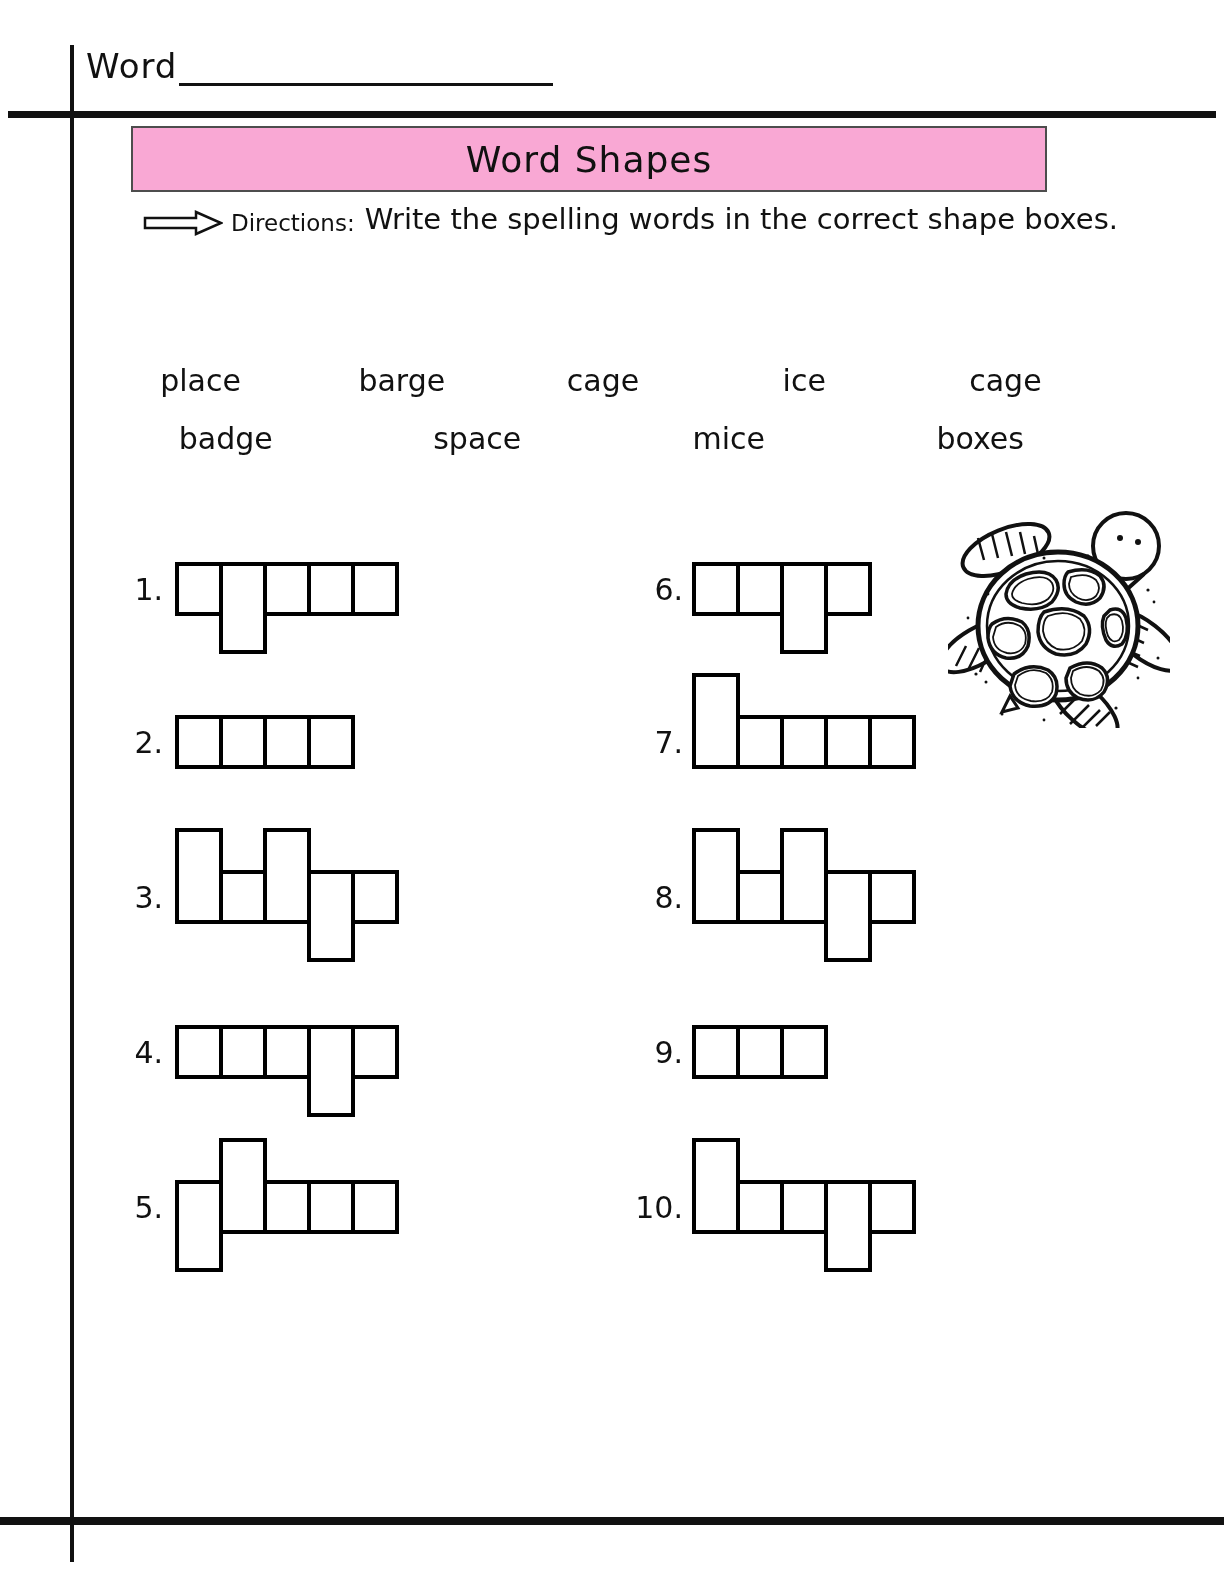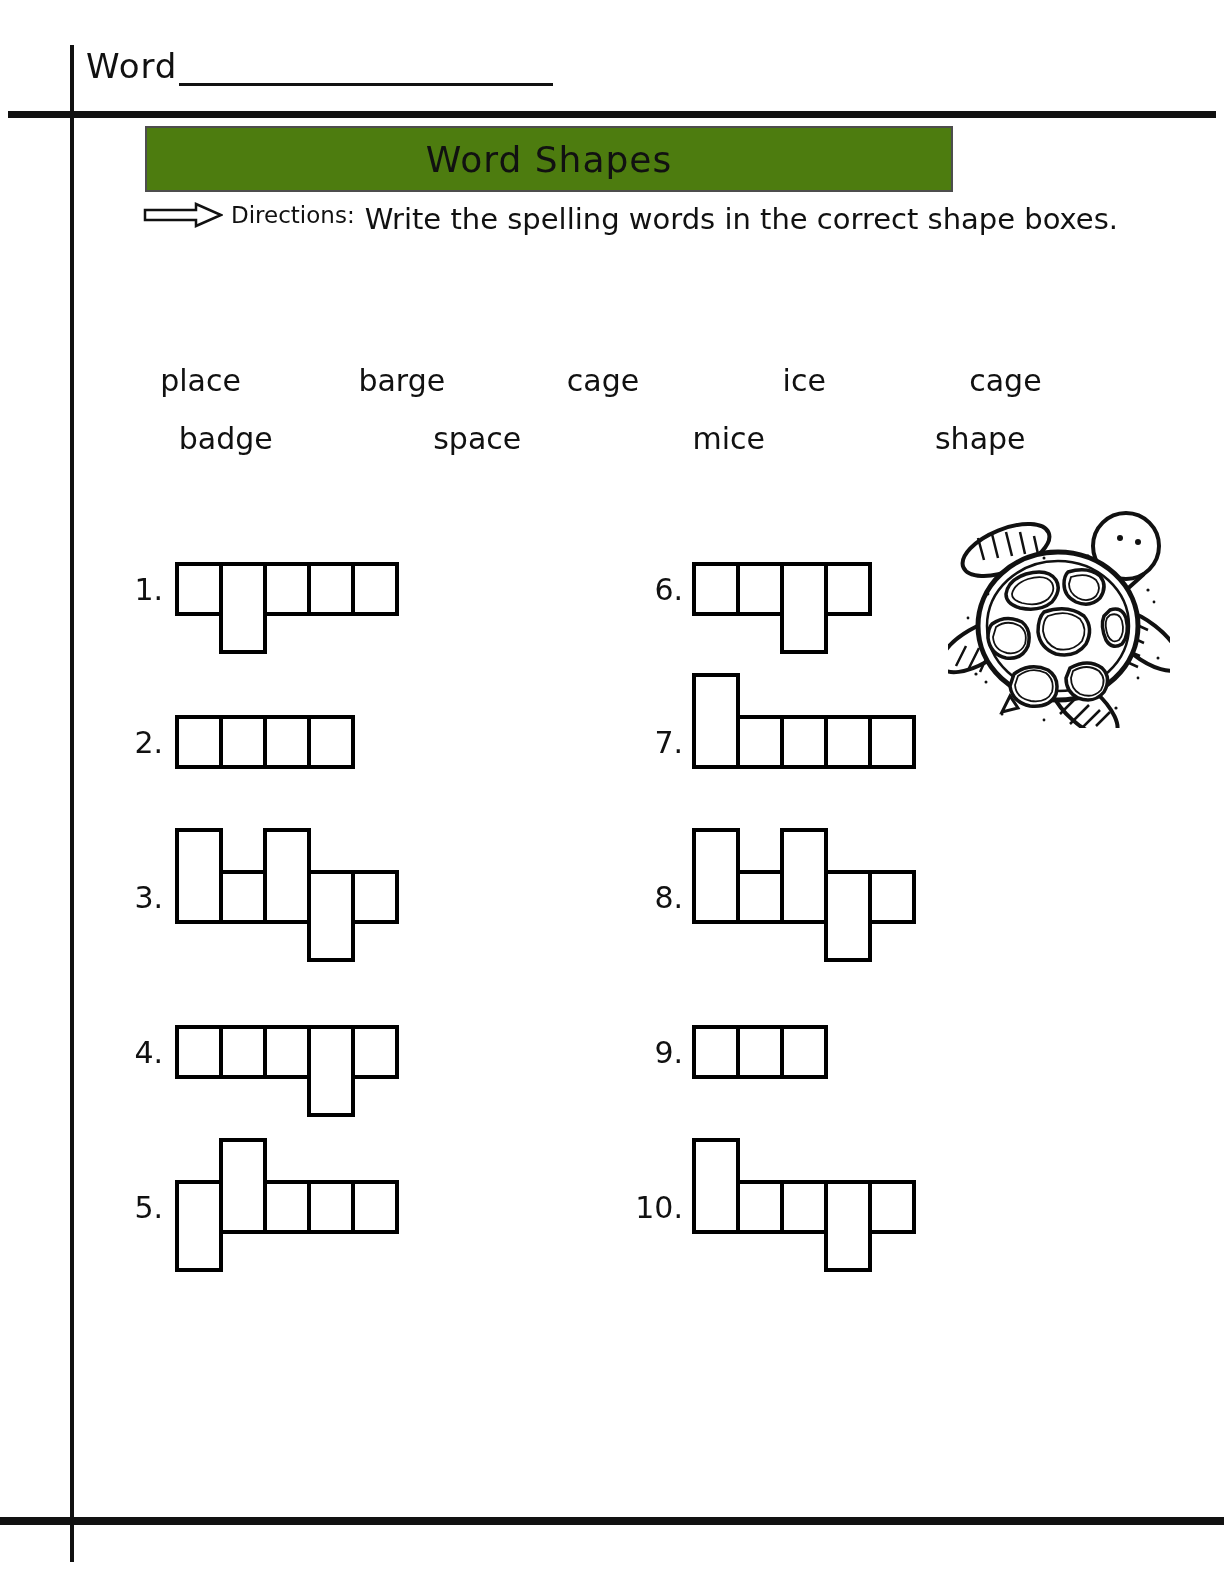--- a/index.html
+++ b/index.html
@@ -12,27 +12,27 @@
   .vline{position:absolute;left:70px;top:45px;width:4px;height:1517px;background:#111;}
   .hline{position:absolute;background:#111;}
   .hline.top{left:8px;top:111px;width:1208px;height:7px;}
   .hline.bottom{left:0;top:1517px;width:1224px;height:8px;}
   
   .name-row{position:absolute;left:86px;top:46px;white-space:nowrap;}
   .name-label{font-size:34px;letter-spacing:1px;}
   .name-line{display:inline-block;width:374px;height:36px;border-bottom:3px solid #111;vertical-align:bottom;margin-left:2px;}
   
   .title-box{
-    position:absolute;left:145px;top:126px;width:808px;height:66px;
-    background:#4d7c0f;border:2px solid #4d4d4d;box-sizing:border-box;
+    position:absolute;left:131px;top:126px;width:916px;height:66px;
+    background:#f9a8d4;border:2px solid #4d4d4d;box-sizing:border-box;
     display:flex;align-items:center;justify-content:center;
   }
   .title-box span{font-size:36px;letter-spacing:1px;}
   
-  .directions{position:absolute;left:143px;top:202px;display:flex;align-items:flex-start;white-space:nowrap;}
+  .directions{position:absolute;left:143px;top:202px;display:flex;align-items:flex-end;white-space:nowrap;}
   .arrow{display:inline-flex;margin-right:8px;}
   .dir-label{font-size:23px;}
   .dir-text{font-size:29px;margin-left:10px;}
   
   .word-bank{position:absolute;left:100px;top:352px;width:1006px;}
   .word-row{display:flex;height:58px;align-items:flex-end;}
   .word{flex:1;text-align:center;font-size:30px;line-height:58px;}
   
   #shapes{position:absolute;left:0;top:0;width:1224px;height:1584px;pointer-events:none;}
   .shape-col{position:absolute;top:0;height:1584px;}
@@ -77,21 +77,21 @@
         <span class="word">place</span>
         <span class="word">barge</span>
         <span class="word">cage</span>
         <span class="word">ice</span>
         <span class="word">cage</span>
       </div>
       <div class="word-row">
         <span class="word">badge</span>
         <span class="word">space</span>
         <span class="word">mice</span>
-        <span class="word">shape</span>
+        <span class="word">boxes</span>
       </div>
     </div>
 
   <div id="shapes">
       <div class="shape-col" style="left: 100px;">
         <div class="shape-row" style="top: 520px; left: 0px; width: 303px;">
           <span class="shape-number" style="left: 0px; width: 63px;">1.</span>
           <div class="cell n" style="left: 75px;"></div>
           <div class="cell d" style="left: 119px;"></div>
           <div class="cell n" style="left: 163px;"></div>

